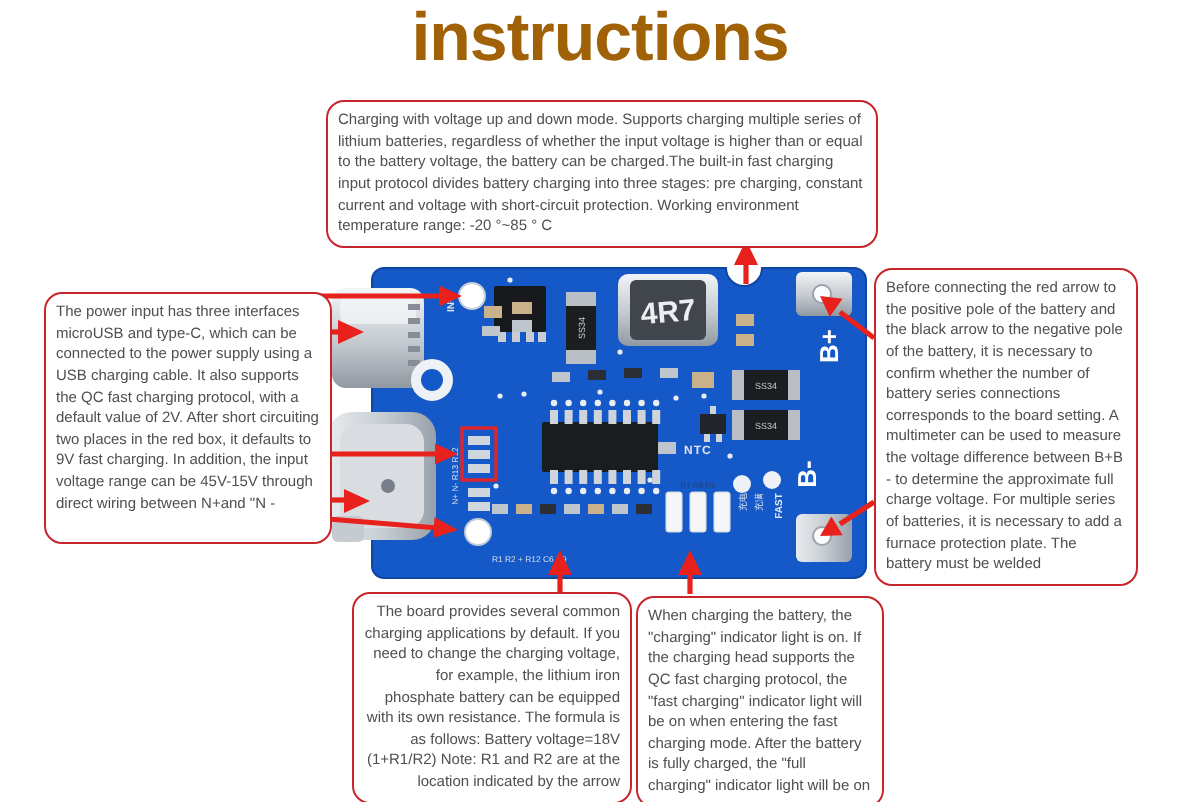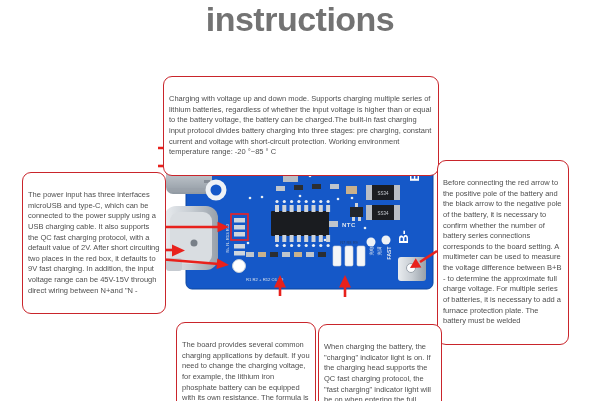--- a/index.html
+++ b/index.html
@@ -2,33 +2,32 @@
 <html><head>
 <meta charset="utf-8">
 <style>
   html,body{margin:0;padding:0;}
   body{
     width:600px;height:401px;position:relative;background:#ffffff;
     font-family:"Liberation Sans", sans-serif;overflow:hidden;
   }
   .title{
     position:absolute;left:0;top:0;width:600px;text-align:center;
-    font-size:34px;font-weight:bold;color:#737373;letter-spacing:-0.5px;margin:0;
+    font-size:34px;font-weight:bold;color:#a16207;letter-spacing:-0.5px;margin:0;
   }
   .note{
     position:absolute;box-sizing:border-box;background:#fff;
     border:1.6px solid #c9252b;border-radius:9px;
-    padding:17px 5px;font-size:7.5px;line-height:1.42;color:#4f4f4f;
+    padding:4px 5px;font-size:7.5px;line-height:1.42;color:#4f4f4f;
     z-index:3;
-    margin-top:26px;
   }
   .note-top{left:163px;top:50px;width:276px;min-height:70px;}
   .note-left{left:22px;top:146px;width:144px;min-height:126px;}
   .note-right{left:437px;top:134px;width:132px;min-height:146px;}
-  .note-bl{left:176px;top:296px;width:140px;min-height:94px;}
+  .note-bl{left:176px;top:296px;width:140px;min-height:94px;text-align:right;}
   .note-br{left:318px;top:298px;width:124px;min-height:96px;}
   svg.scene{position:absolute;left:0;top:0;z-index:1;}
 </style>
 </head>
 <body>
 
 <h1 class="title">instructions</h1>
 
 <svg class="scene" width="600" height="401" viewBox="0 0 600 401">
   <defs>
@@ -273,14 +272,14 @@
 <div class="note note-left">
   <span>The power input has three interfaces microUSB and type-C, which can be connected to the power supply using a USB charging cable. It also supports the QC fast charging protocol, with a default value of 2V. After short circuiting two places in the red box, it defaults to 9V fast charging. In addition, the input voltage range can be 45V-15V through direct wiring between N+and "N -</span>
 </div>
 <div class="note note-right">
   <span>Before connecting the red arrow to the positive pole of the battery and the black arrow to the negative pole of the battery, it is necessary to confirm whether the number of battery series connections corresponds to the board setting. A multimeter can be used to measure the voltage difference between B+B - to determine the approximate full charge voltage. For multiple series of batteries, it is necessary to add a furnace protection plate. The battery must be welded</span>
 </div>
 <div class="note note-bl">
   <span>The board provides several common charging applications by default. If you need to change the charging voltage, for example, the lithium iron phosphate battery can be equipped with its own resistance. The formula is as follows: Battery voltage=18V (1+R1/R2) Note: R1 and R2 are at the location indicated by the arrow</span>
 </div>
 <div class="note note-br">
-  <span>When charging the battery, the "charging" indicator light is on. If the charging head supports the QC fast charging protocol, the "fast charging" indicator light will be on when entering the full charging mode. When the battery is fully charged, the "full charging" indicator light will be on</span>
+  <span>When charging the battery, the "charging" indicator light is on. If the charging head supports the QC fast charging protocol, the "fast charging" indicator light will be on when entering the fast charging mode. After the battery is fully charged, the "full charging" indicator light will be on</span>
 </div>
 
 </body></html>

